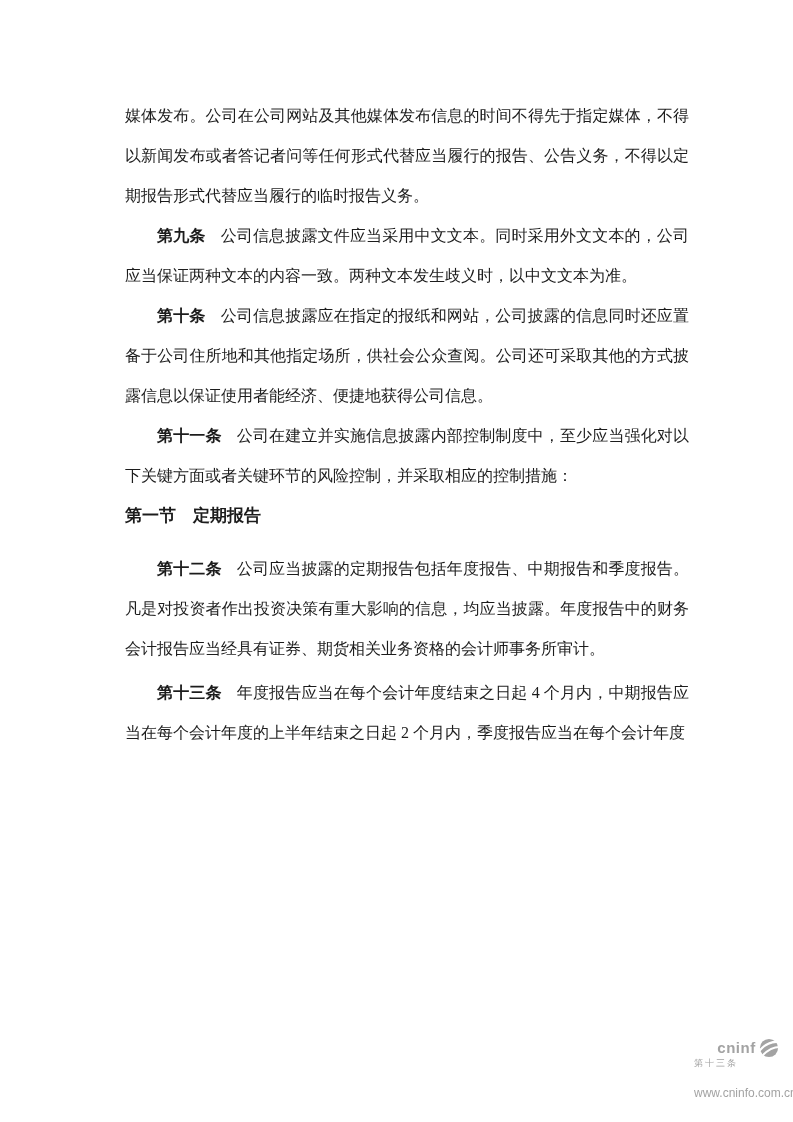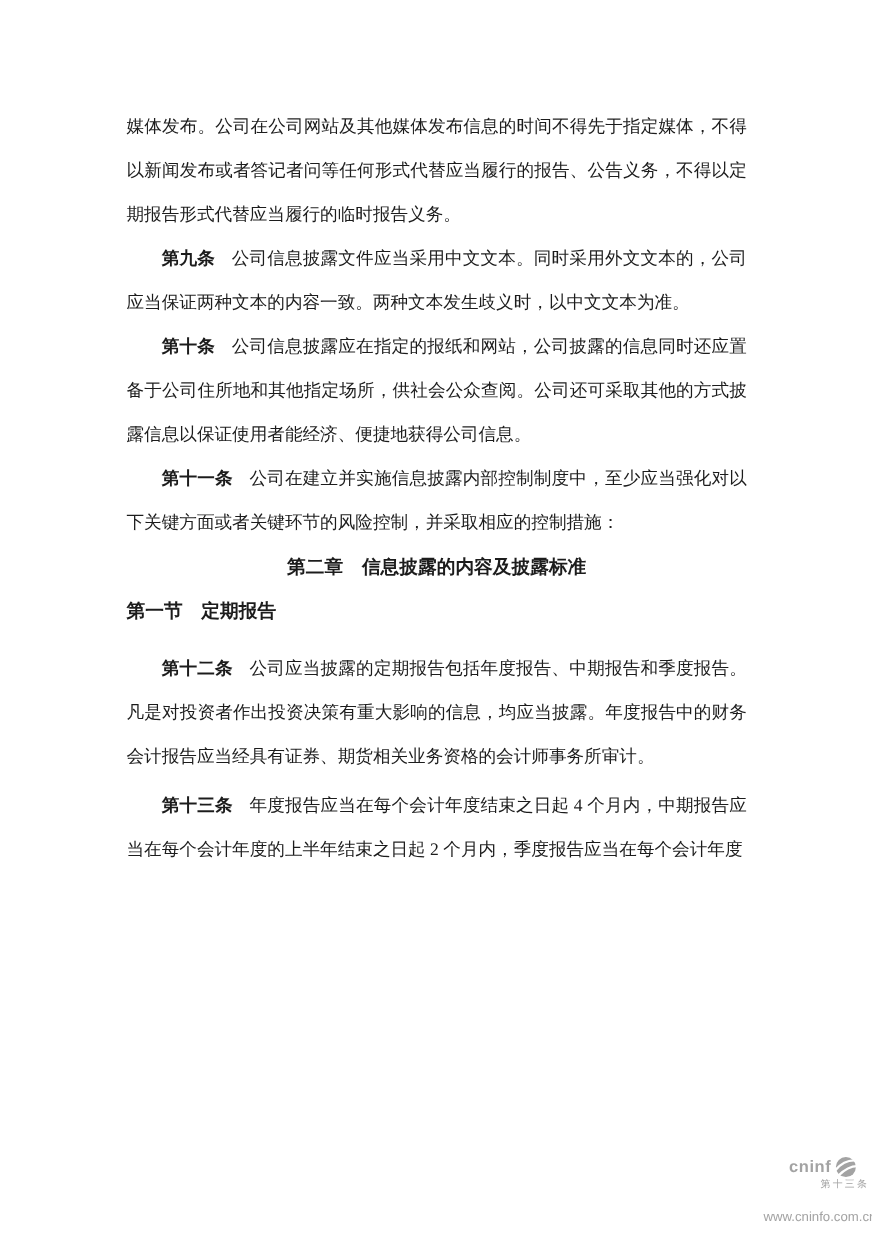--- a/index.html
+++ b/index.html
@@ -11,21 +11,21 @@
     position: relative;
     width: 793px;
     height: 1122px;
     background: #ffffff;
     overflow: hidden;
     font-family: "Liberation Serif", "DejaVu Serif", serif;
     color: #1c1c1c;
   }
   .content {
     position: absolute;
-    left: 115px;
+    left: 125px;
     top: 96px;
     width: 564px;
     font-size: 16px;
     line-height: 40px;
     text-align: justify;
     text-justify: inter-ideograph;
   }
   .content p {
     margin: 0;
   }
@@ -52,25 +52,25 @@
     text-indent: 0;
     line-height: 40px;
   }
   .mt13 { margin-top: 13px !important; }
   .mt4  { margin-top: 4px  !important; }
 
   
   .watermark {
     position: absolute;
     right: 3px;
-    bottom: 9px;
+    bottom: 22px;
     width: 96px;
     font-family: "Liberation Sans", "DejaVu Sans", sans-serif;
     color: #a3a3a3;
-    text-align: right;
+    text-align: left;
     line-height: 1.1;
     user-select: none;
   }
   .wm-top {
     display: flex;
     align-items: center;
     justify-content: center;
     gap: 1px;
     padding-left: 14px;
   }
@@ -103,21 +103,20 @@
 
 
     <p class="indent"><span class="num">第九条</span><span>公司信息披露文件应当采用中文文本。同时采用外文文本的，公司应当保证两种文本的内容一致。两种文本发生歧义时，以中文文本为准。</span></p>
 
     <p class="indent"><span class="num">第十条</span><span>公司信息披露应在指定的报纸和网站，公司披露的信息同时还应置备于公司住所地和其他指定场所，供社会公众查阅。公司还可采取其他的方式披露信息以保证使用者能经济、便捷地获得公司信息。</span></p>
 
     <p class="indent"><span class="num">第十一条</span><span>公司在建立并实施信息披露内部控制制度中，至少应当强化对以下关键方面或者关键环节的风险控制，并采取相应的控制措施：</span></p>
 
 
 
-    <p class="chapter-heading">第二章　信息披露的内容及披露标准</p>
 
     <p class="section-heading">第一节　定期报告</p>
 
     <p class="indent mt13"><span class="num">第十二条</span><span>公司应当披露的定期报告包括年度报告、中期报告和季度报告。凡是对投资者作出投资决策有重大影响的信息，均应当披露。年度报告中的财务会计报告应当经具有证券、期货相关业务资格的会计师事务所审计。</span></p>
 
     <p class="indent mt4"><span class="num">第十三条</span><span>年度报告应当在每个会计年度结束之日起 4 个月内，中期报告应当在每个会计年度的上半年结束之日起 2 个月内，季度报告应当在每个会计年度</span></p>
 
   </div>
 
   <div class="watermark">

